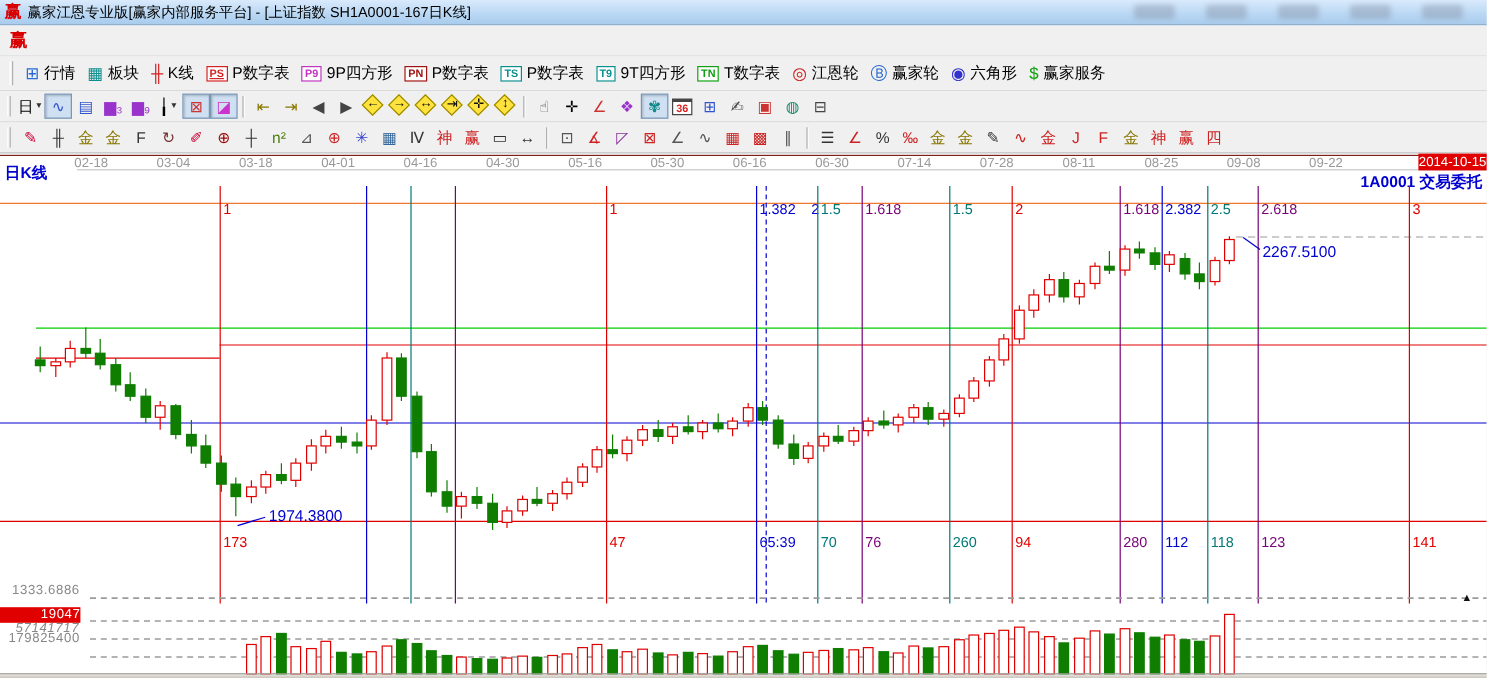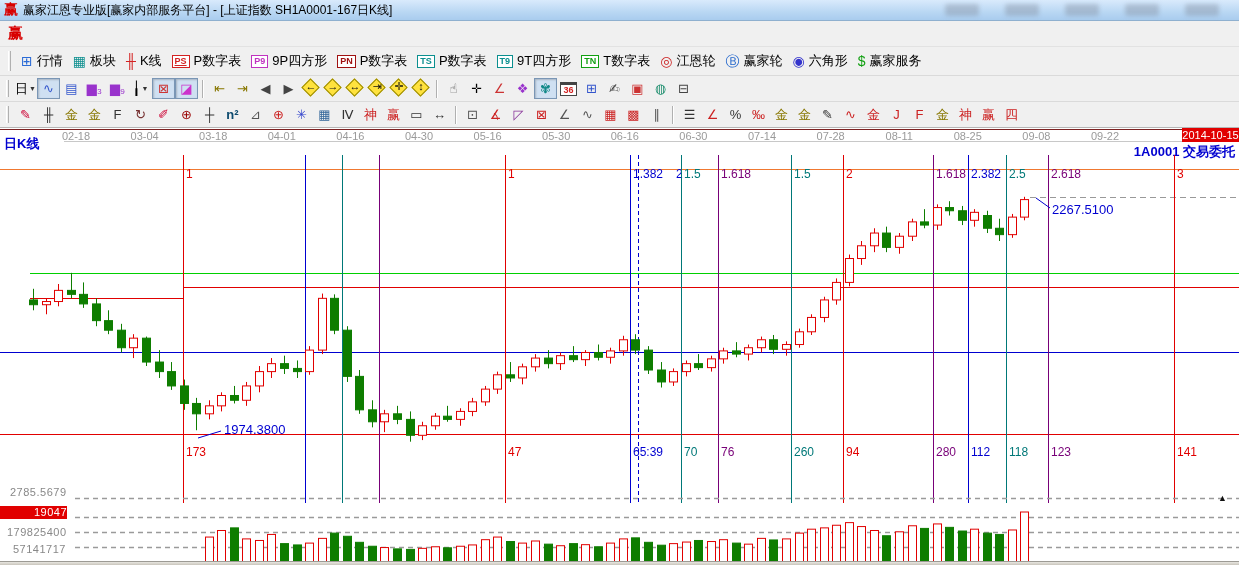--- a/index.html
+++ b/index.html
@@ -197,21 +197,21 @@
   <span style="display:flex;align-items:center;">
       <div class="tbtn" style="color: rgb(204, 0, 51);">✎</div>
       <div class="tbtn" style="color: rgb(51, 51, 51);">╫</div>
       <div class="tbtn" style="color: rgb(136, 119, 0);">金</div>
       <div class="tbtn" style="color: rgb(136, 119, 0);">金</div>
       <div class="tbtn" style="color: rgb(51, 51, 51);">F</div>
       <div class="tbtn" style="color: rgb(119, 51, 51);">↻</div>
       <div class="tbtn" style="color: rgb(204, 0, 51);">✐</div>
       <div class="tbtn" style="color: rgb(153, 0, 0);">⊕</div>
       <div class="tbtn" style="color: rgb(51, 51, 51);">┼</div>
-      <div class="tbtn" style="color: #0c4a6e; font-weight: bold;">n²</div>
+      <div class="tbtn" style="color: #4d7c0f;">n²</div>
       <div class="tbtn" style="color: rgb(85, 85, 85);">⊿</div>
       <div class="tbtn" style="color: rgb(204, 34, 34);">⊕</div>
       <div class="tbtn" style="color: rgb(51, 68, 204);">✳</div>
       <div class="tbtn" style="color: rgb(51, 102, 153);">▦</div>
       <div class="tbtn" style="color: rgb(51, 51, 51);">Ⅳ</div>
       <div class="tbtn" style="color: rgb(204, 34, 34);">神</div>
       <div class="tbtn" style="color: rgb(204, 34, 34);">赢</div>
       <div class="tbtn" style="color: rgb(51, 51, 51);">▭</div>
       <div class="tbtn" style="color: rgb(51, 51, 51);">↔</div>
       <div class="tsep"></div>
@@ -530,16 +530,16 @@
       <rect x="970.5" y="401.18684512325825" width="8" height="32.81315487674174" fill="#ffffff" stroke="#e10000" stroke-width="1"></rect>
       <rect x="983.5" y="405.12442370846725" width="8" height="28.875576291532735" fill="#0e7d00" stroke="#0e7d00" stroke-width="1"></rect>
       <rect x="995.5" y="406.4369499035369" width="8" height="27.563050096463066" fill="#0e7d00" stroke="#0e7d00" stroke-width="1"></rect>
       <rect x="1008.5" y="401.97436084030005" width="8" height="32.025639159699935" fill="#ffffff" stroke="#e10000" stroke-width="1"></rect>
       <rect x="1020.5" y="384" width="8" height="50" fill="#ffffff" stroke="#e10000" stroke-width="1"></rect>
       <line x1="198" y1="310" x2="221" y2="303" stroke="#0000d0" stroke-width="1"></line>
       <text x="224" y="306" font-size="13" fill="#0000d0">1974.3800</text>
       <line x1="1036" y1="70" x2="1050" y2="80" stroke="#0000d0" stroke-width="1"></line>
       <text x="1052" y="86" font-size="13" fill="#0000d0">2267.5100</text>
     </svg>
-  <span><div class="vol-label" style="left: 10px; top: 358px;">2785.5679</div><div class="vol-badge" style="left: 0px; top: 378px; padding-left: 34px;">190472389</div><div class="vol-label" style="left: 7px; top: 398px;">179825400</div><div class="vol-label" style="left: 13px; top: 415px;">57141717</div></span>
+  <span><div class="vol-label" style="left: 10px; top: 358px;">1333.6886</div><div class="vol-badge" style="left: 0px; top: 378px; padding-left: 34px;">190472389</div><div class="vol-label" style="left: 7px; top: 398px;">179825400</div><div class="vol-label" style="left: 13px; top: 390px; font-style: italic;">57141717</div></span>
   <span class="tri">▲</span>
   <div class="scroll-strip"></div>
 </div>
 
 </body></html>

